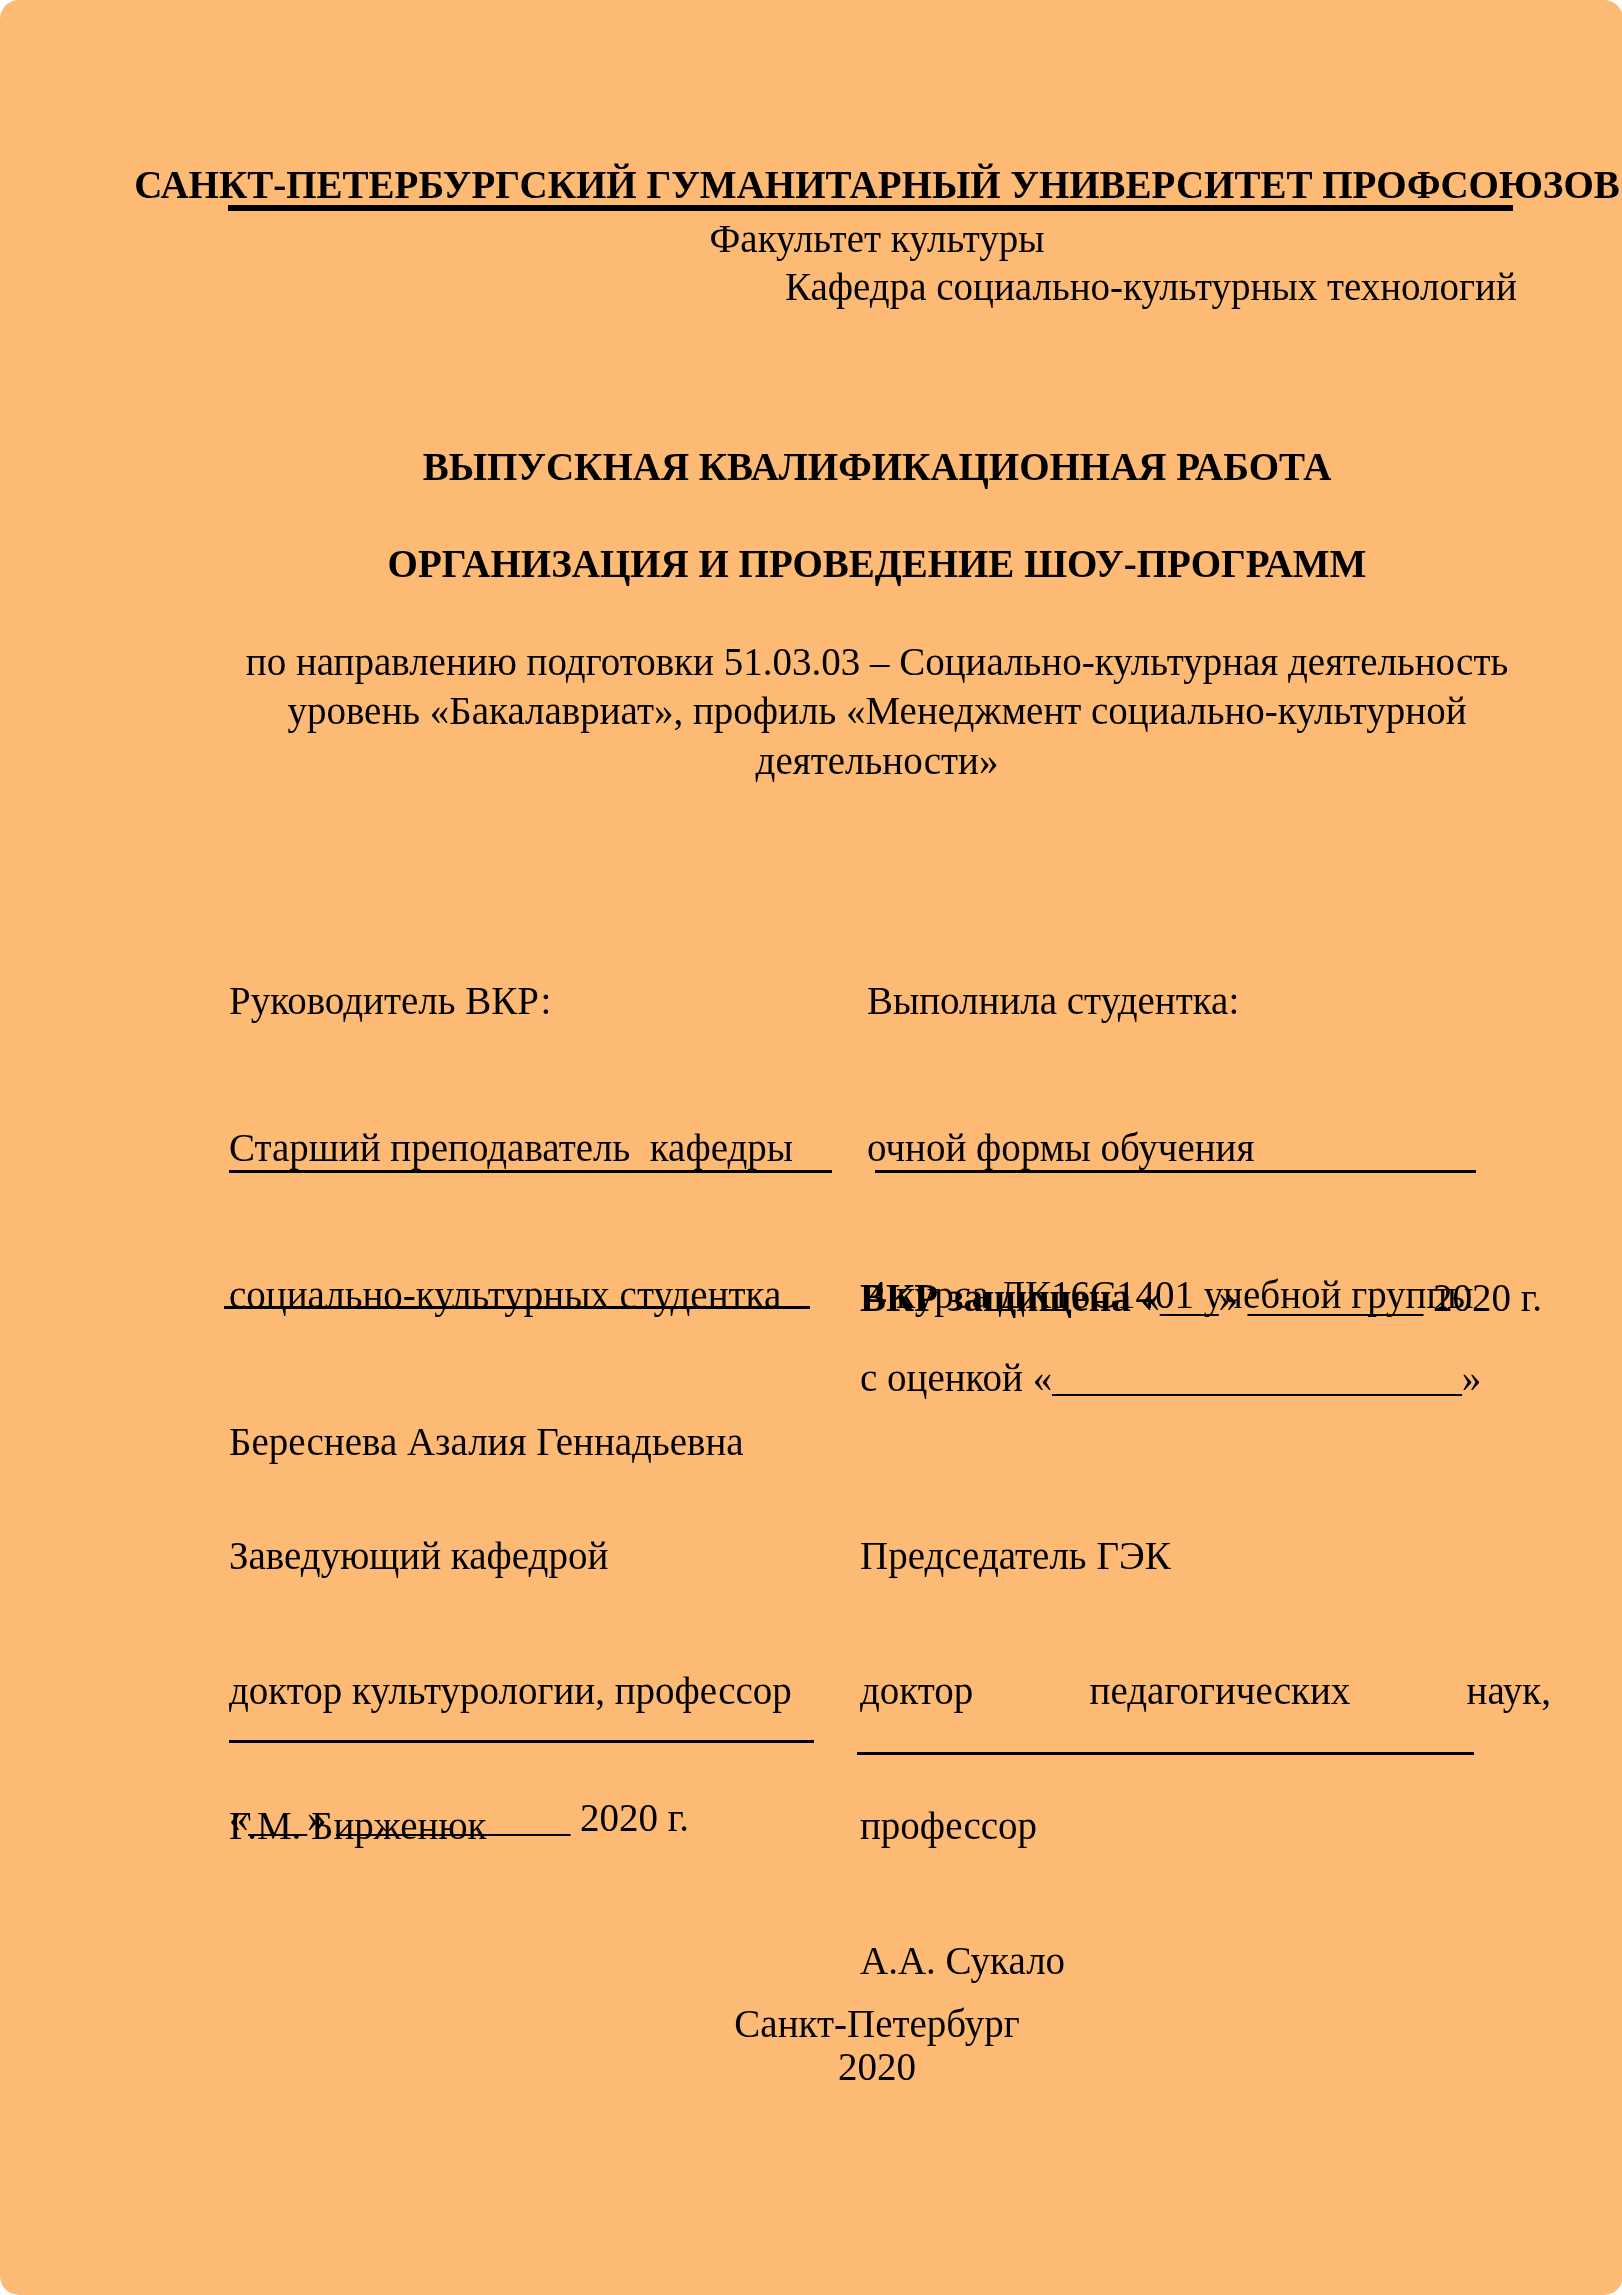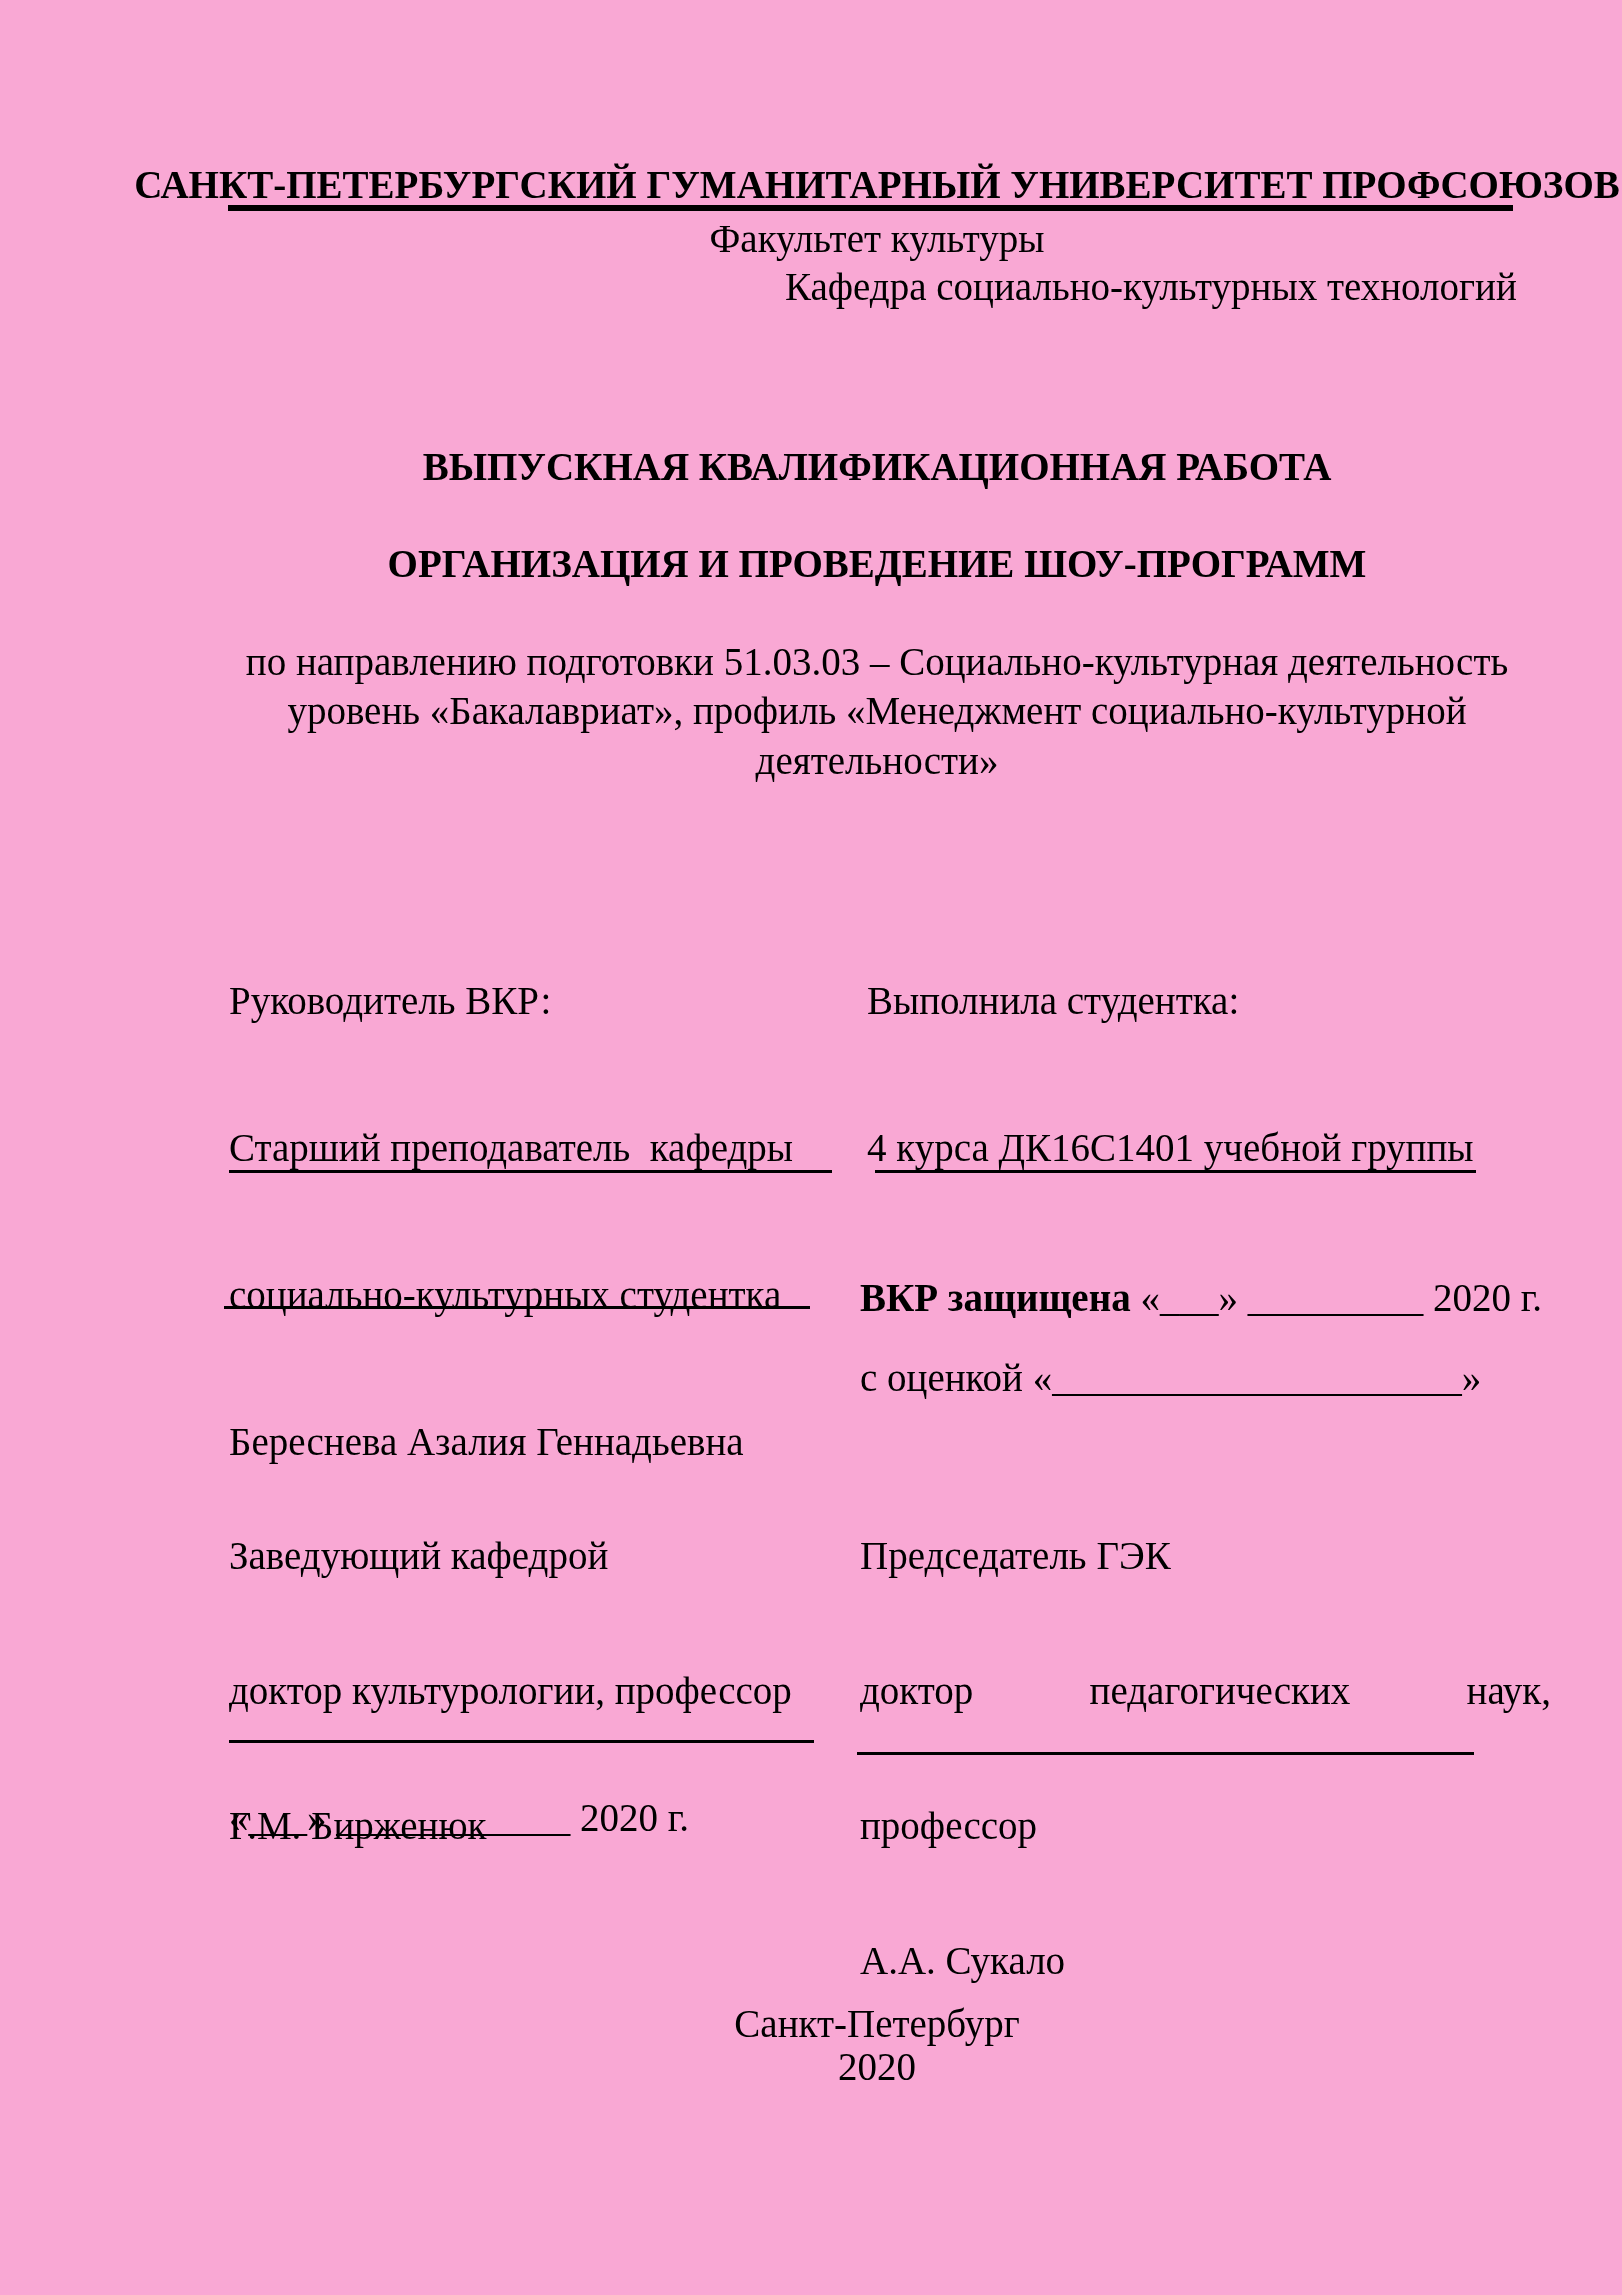--- a/index.html
+++ b/index.html
@@ -1,24 +1,25 @@
 <!DOCTYPE html>
 <html style="font-size:12.6px"><head>
 <meta charset="utf-8">
 <style>
   html, body { margin: 0; padding: 0; background: #ffffff; }
   .page {
     position: relative;
     width: 1623px;
     height: 2295px;
-    background: #f9a8d4;
+    background: #fdba74;
     font-family: "Liberation Serif", "DejaVu Serif", serif;
     font-size: 39px;
     color: #000000;
     overflow: hidden;
+    border-radius: 19px;
   }
   .line {
     position: absolute;
     white-space: pre;
     line-height: 49px;
   }
   .c {
     left: 877px;
     transform: translateX(-50%);
     text-align: center;
@@ -71,20 +72,21 @@
 
   <div class="col" style="left:229px; top:878px;">
     <div>Руководитель ВКР:</div>
     <div>Старший преподаватель  кафедры</div>
     <div>социально-культурных студентка</div>
     <div>Береснева Азалия Геннадьевна</div>
   </div>
 
   <div class="col" style="left:867px; top:878px;">
     <div>Выполнила студентка:</div>
+    <div>очной формы обучения</div>
     <div>4 курса ДК16С1401 учебной группы</div>
   </div>
 
   <div class="hline" style="left:229px; top:1170px; width:603px;"></div>
   <div class="hline" style="left:875px; top:1170px; width:601px;"></div>
 
   <div class="hline" style="left:224px; top:1306px; width:586px;"></div>
   <div class="line" style="left:860px; top:1261px;margin-top:12px;"><span class="b">ВКР защищена</span><span> «___» _________ 2020 г.</span></div>
 
   <div class="line" style="left:860px; top:1353px;">с оценкой «_____________________»</div>

